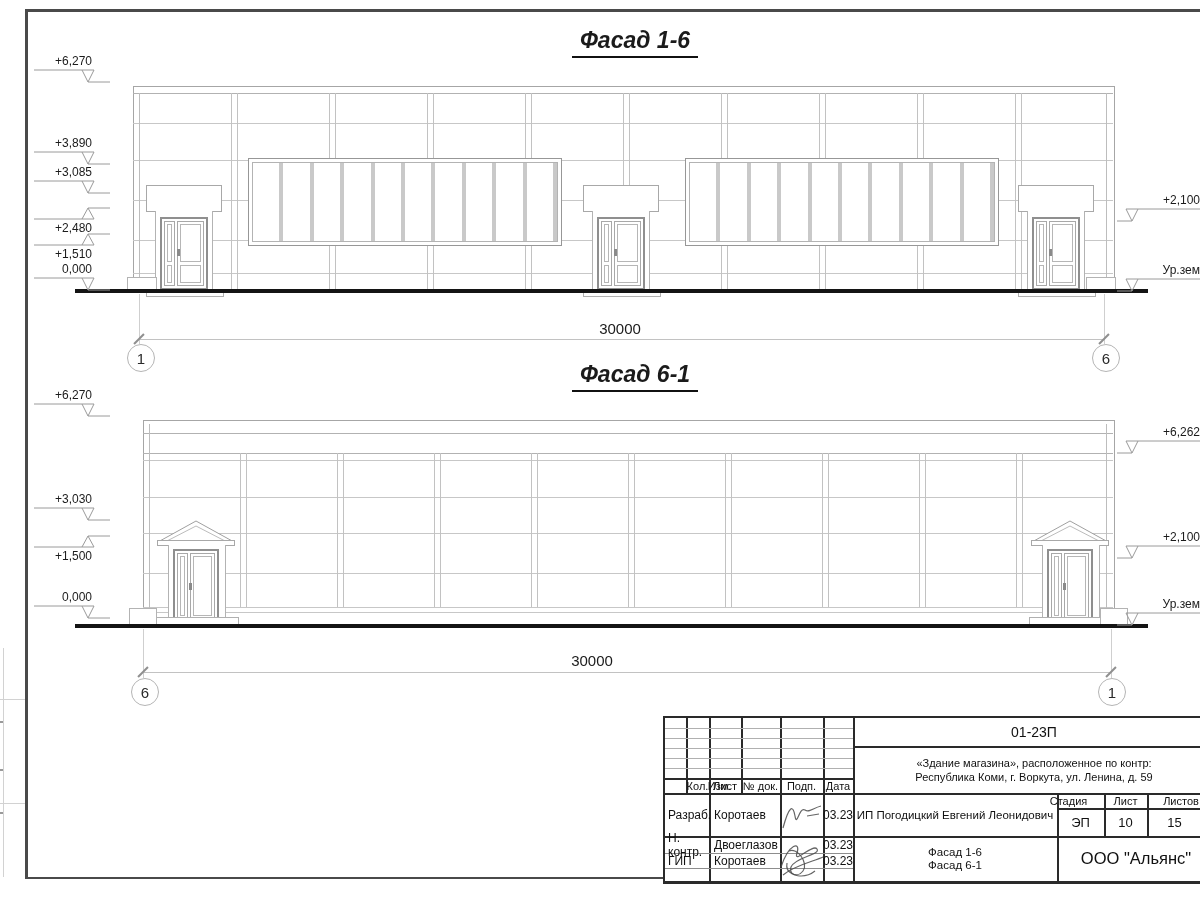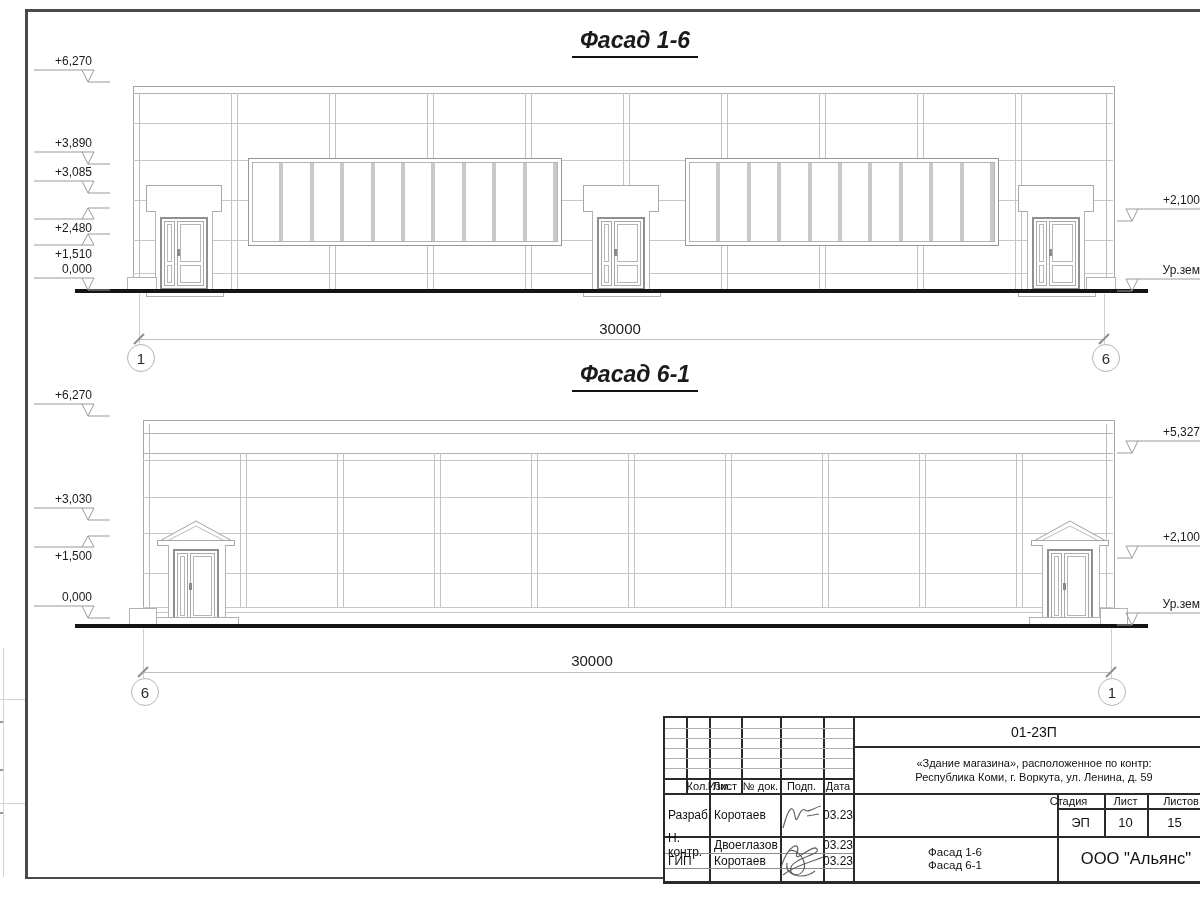--- a/index.html
+++ b/index.html
@@ -345,21 +345,21 @@
   <div class="mark mark-left" style="left:32px;top:589px;">
     <div class="mark-label">0,000</div>
     <svg width="84" height="16" viewBox="0 0 84 16">
         <path d="M2 1 H62"></path>
         <path d="M50 1 L56 13 L62 1"></path>
         <path d="M56 13 H78"></path>
       </svg>
   </div>
 
   <div class="mark mark-right" style="left:1116px;top:424px;">
-    <div class="mark-label">+5,327</div>
+    <div class="mark-label">+6,262</div>
     <svg width="84" height="16" viewBox="0 0 84 16">
         <path d="M10 1 H84"></path>
         <path d="M10 1 L16 13 L22 1"></path>
         <path d="M16 13 H1"></path>
       </svg>
   </div>
   <div class="mark mark-right" style="left:1116px;top:529px;">
     <div class="mark-label">+2,100</div>
     <svg width="84" height="16" viewBox="0 0 84 16">
         <path d="M10 1 H84"></path>
@@ -424,20 +424,21 @@
     <svg class="sig" width="52" height="44" viewBox="0 0 52 44" style="position:absolute;left:110px;top:119px;">
       <path d="M6 30 C14 6 26 4 22 16 C18 28 38 6 42 12 C46 18 20 20 16 30 C12 40 30 42 40 34 M8 38 C20 28 40 24 48 20"></path>
       <path d="M14 14 C22 10 34 26 28 34 C22 42 10 36 12 26"></path>
     </svg>
 
     <div class="tb-cell f14" style="left:188px;top:0;width:362px;height:28px;">01-23П</div>
     <div class="abs" style="left:188px;top:28px;width:362px;height:47px;display:flex;flex-direction:column;align-items:center;justify-content:center;">
       <div class="f11" style="text-align:center;color:#111;">«Здание магазина», расположенное по контр:</div>
       <div class="f11" style="text-align:center;color:#111;margin-top:2px;">Республика Коми, г. Воркута, ул. Ленина, д. 59</div>
     </div>
+    <div class="tb-cell f115" style="left:188px;top:75px;width:204px;height:43px;white-space:nowrap;">ИП Погодицкий Евгений Леонидович</div>
     <div class="tb-cell f11" style="left:372px;top:75px;width:63px;height:15px;">Стадия</div>
     <div class="tb-cell f11" style="left:439px;top:75px;width:43px;height:15px;">Лист</div>
     <div class="tb-cell f11" style="left:482px;top:75px;width:68px;height:15px;overflow:hidden;">Листов</div>
     <div class="tb-cell f13" style="left:392px;top:90px;width:47px;height:28px;">ЭП</div>
     <div class="tb-cell f13" style="left:439px;top:90px;width:43px;height:28px;">10</div>
     <div class="tb-cell f13" style="left:482px;top:90px;width:55px;height:28px;">15</div>
     <div class="abs" style="left:188px;top:118px;width:204px;height:45px;display:flex;flex-direction:column;align-items:center;justify-content:center;">
       <div class="f115" style="text-align:center;color:#111;">Фасад 1-6</div>
       <div class="f115" style="text-align:center;color:#111;margin-top:1px;">Фасад 6-1</div>
     </div>

